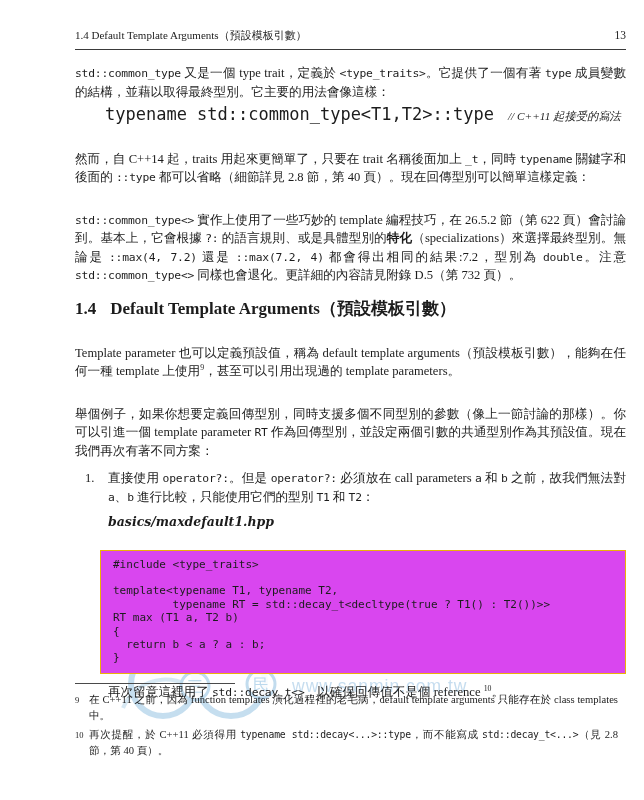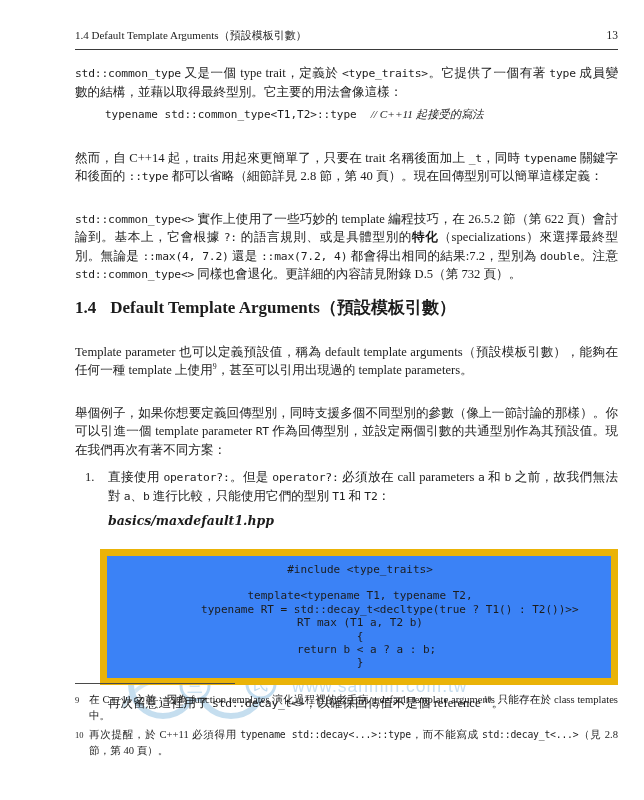--- a/index.html
+++ b/index.html
@@ -8,64 +8,63 @@
     position:relative;
     width:644px; height:800px;
     margin:0 auto;
     background:#ffffff;
     color:#1c1c1c;
     font-family:"Liberation Serif","DejaVu Serif",serif;
     font-size:12.6px;
     line-height:18.5px;
     overflow:hidden;
   }
-  .content { position:relative; z-index:2; padding:28px 26px 0 75px; }
+  .content { position:relative; z-index:2; padding:28px 18px 0 75px; }
   
   .runhead {
     display:flex; justify-content:space-between; align-items:flex-end;
     font-size:11px; line-height:14px;
     border-bottom:1.2px solid #3a3a3a;
     padding-bottom:7px;
   }
   .runhead .pn { font-size:11.5px; }
   
   p.body { margin-top:24px; text-align:justify; }
   p.first { margin-top:14px; }
   .seg-mono, .mono {
     font-family:"DejaVu Sans Mono","Liberation Mono",monospace;
     font-size:0.90em; letter-spacing:-0.2px;
   }
   .seg-i { }
   .seg-b { font-weight:bold; }
   .seg-sup { vertical-align:super; font-size:0.62em; line-height:0; }
   
   .codeline { margin:4px 0 0 30px; white-space:nowrap; }
-  .codeline .code { font-family:"DejaVu Sans Mono","Liberation Mono",monospace; font-size:11px;margin-top:36px; }
+  .codeline .code { font-family:"DejaVu Sans Mono","Liberation Mono",monospace; font-size:17px;margin-top:36px; }
   .codeline .cmt { font-style:italic; font-size:11.3px; margin-left:14px; }
   .codeline .cmt.far { margin-left:62px; }
   
   h1.section { margin-top:13px; font-size:17px; line-height:22px; font-weight:bold; }
   h1.section .no { margin-right:14px; }
   
   .list-item { display:flex; margin-top:9px; }
   .list-marker { width:33px; padding-left:10px; flex:0 0 33px; }
   .list-body { flex:1; }
   .list-body p { text-align:justify; }
   .filename {
     margin:7px 0 18px 0;
     font-style:italic; font-weight:bold;
     font-size:12.5px;
     font-family:"DejaVu Serif","Liberation Serif",serif;
   }
   .codebox {
-    border:7px solid #eab308;
-    background:#3b82f6;
+    border:1px solid #eab308;
+    background:#d946ef;
     margin-left:-8px;
     padding:7px 10px 8px 12px;
-    text-align:center;
   }
   .codebox pre {
     font-family:"DejaVu Sans Mono","Liberation Mono",monospace;
     font-size:11px; line-height:13.4px;
     white-space:pre;
   }
   .after-note { margin-top:9px; }
   
   .foot-area { position:absolute; left:75px; right:26px; top:683px; z-index:2; }
   .fn-rule { width:160px; border-top:1px solid #4a4a4a; margin-bottom:8px; }

